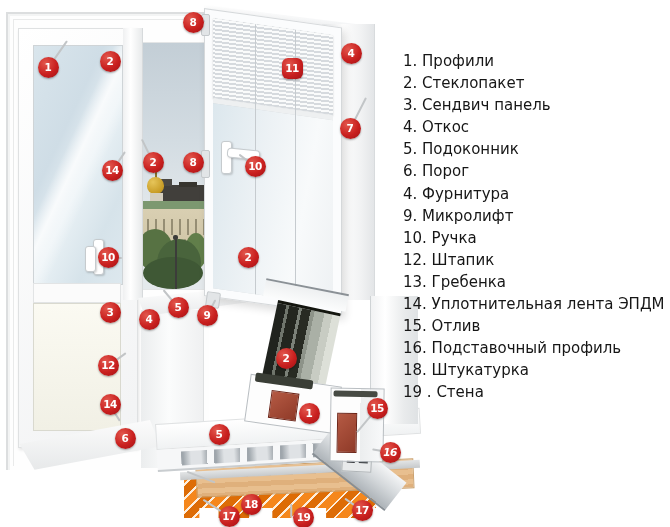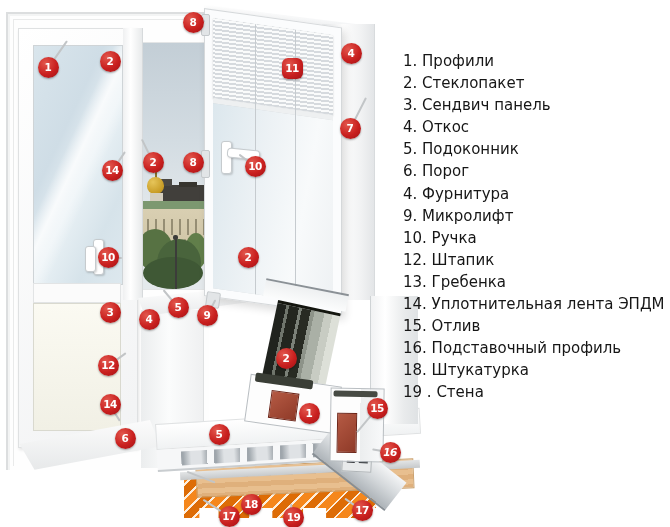--- a/index.html
+++ b/index.html
@@ -252,21 +252,21 @@
       <div class="marker" style="left: 97.5px; top: 354.5px;">12</div>
       <div class="marker" style="left: 99.5px; top: 393.5px;">14</div>
       <div class="marker" style="left: 114.5px; top: 427.5px;">6</div>
       <div class="marker" style="left: 208.5px; top: 423.5px;">5</div>
       <div class="marker" style="left: 275.5px; top: 347.5px;">2</div>
       <div class="marker" style="left: 298.5px; top: 402.5px;">1</div>
       <div class="marker" style="left: 366.5px; top: 397.5px;">15</div>
       <div class="marker" style="left: 379.5px; top: 441.5px; font-style: italic;">16</div>
       <div class="marker" style="left: 204.5px; top: 494px; margin-left: 36px;">18</div>
       <div class="marker" style="left: 218.5px; top: 505.5px;">17</div>
-      <div class="marker" style="left: 283px; top: 506.5px;">19</div>
+      <div class="marker" style="left: 293px; top: 506.5px;">19</div>
       <div class="marker" style="left: 351.5px; top: 499.5px;">17</div>
     </div>
 
   <div class="legend" id="legend">
       <div class="legend-item">1. Профили</div>
       <div class="legend-item">2. Стеклопакет</div>
       <div class="legend-item">3. Сендвич панель</div>
       <div class="legend-item">4. Откос</div>
       <div class="legend-item">5. Подоконник</div>
       <div class="legend-item">6. Порог</div>

